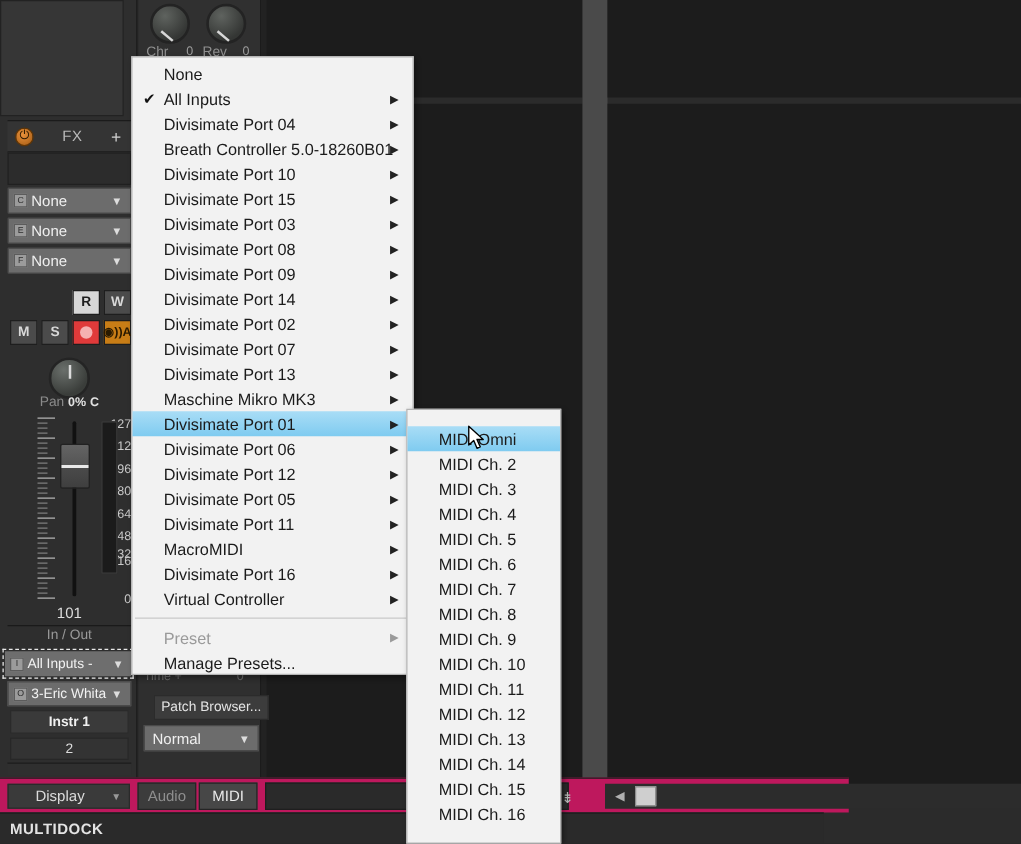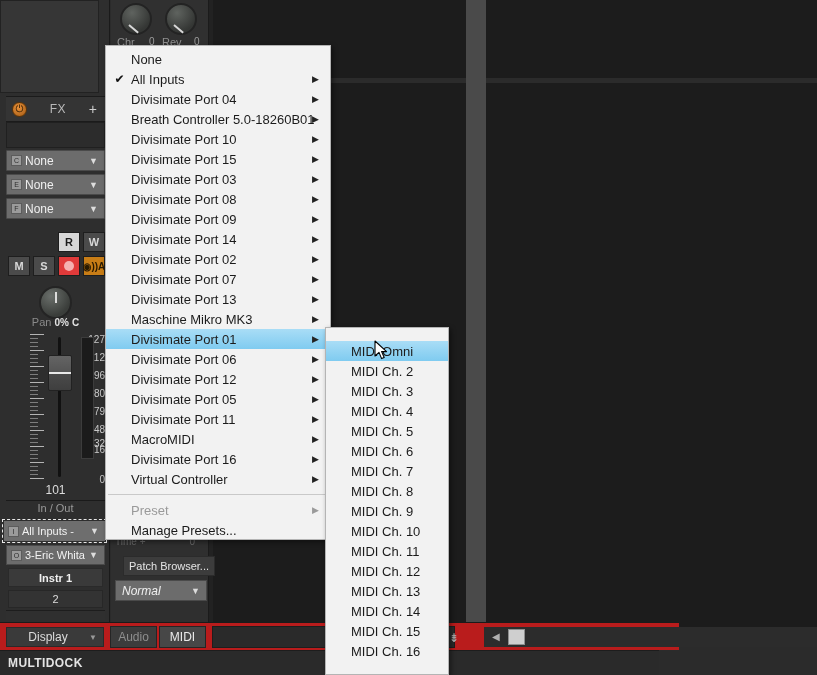--- a/index.html
+++ b/index.html
@@ -128,25 +128,25 @@
   #time-row { position:absolute; left:4px; top:2px; width:90px; height:14px; color:#6d6d6d; font-size:10px; }
   #time-row .v { position:absolute; right: 10px; }
   #patch-btn {
     position: absolute; left: 12px; top: 22px; width: 92px; height: 20px;
     background: #3c3c3c; border: 1px solid #2b2b2b; color: #e4e4e4; font-size: 11px;
     display: flex; align-items: center; justify-content: center;
   }
   #normal-sel {
     position: absolute; left: 4px; top: 46px; width: 92px; height: 21px;
     background: #6c6c6c; border: 1px solid #4a4a4a; color: #f0f0f0; font-size: 12px;
-    display: flex; align-items: center; font-style: italic;
-  }
-
-  
-  #bottom-bar { position: absolute; left: 0; top: 622px; width: 679px; height: 28px; background: #b91c1c; border-top: 1px solid #1b1b1b; }
+    display: flex; align-items: center;
+  }
+
+  
+  #bottom-bar { position: absolute; left: 0; top: 622px; width: 679px; height: 28px; background: #be185d; border-top: 1px solid #1b1b1b; }
   #display-btn { position: absolute; left: 6px; top: 4px; width: 98px; height: 20px; background: #3a3a3a; border:1px solid #2a2a2a;
                  display:flex; align-items:center; color:#dcdcdc; font-size:12px;}
   .tab-btn { position: absolute; top: 3px; height: 22px; background: #3c3c3c; border: 1px solid #252525;
              display: flex; align-items: center; justify-content: center; font-size: 12px; }
   #tab-audio { left: 110px; width: 47px; color: #8e8e8e; }
   #tab-midi  { left: 159px; width: 47px; color: #eaeaea; background: #474747; }
   #bottom-field { position: absolute; left: 212px; top: 3px; width: 243px; height: 22px; background: #2a2a2a; border: 1px solid #1e1e1e; }
   #scroll-caret { position: absolute; left: 449px; top: 8px; color: #b9b9b9; font-size: 12px; }
   #hscroll { position: absolute; left: 484px; top: 4px; width: 333px; height: 20px; background: #2c2c2c; }
   #hscroll-arrow { position: absolute; left: 8px; top: 4px; color: #b0b0b0; font-size: 10px; }
@@ -242,21 +242,21 @@
       <span class="t">Pan</span>
       <span class="v">0%</span>
       <span class="v">C</span>
     </div>
 
     <div id="fader-area">
       <div class="scale-lbl" style="top:0;">127</div>
       <div class="scale-lbl" style="top:18px;">112</div>
       <div class="scale-lbl" style="top:36px;">96</div>
       <div class="scale-lbl" style="top:54px;">80</div>
-      <div class="scale-lbl" style="top:72px;">79</div>
+      <div class="scale-lbl" style="top:72px;">64</div>
       <div class="scale-lbl" style="top:90px;">48</div>
       <div class="scale-lbl" style="top:104px;">32</div>
       <div class="scale-lbl" style="top:110px;">16</div>
       <div class="scale-lbl" style="top:140px;">0</div>
       <div id="ticks">
           <span style="top: 0px; width: 14px; background: rgb(180, 180, 180);"></span>
           <span style="top: 4px; width: 8px; background: rgb(125, 125, 125);"></span>
           <span style="top: 8px; width: 8px; background: rgb(125, 125, 125);"></span>
           <span style="top: 12px; width: 8px; background: rgb(125, 125, 125);"></span>
           <span style="top: 16px; width: 14px; background: rgb(180, 180, 180);"></span>

